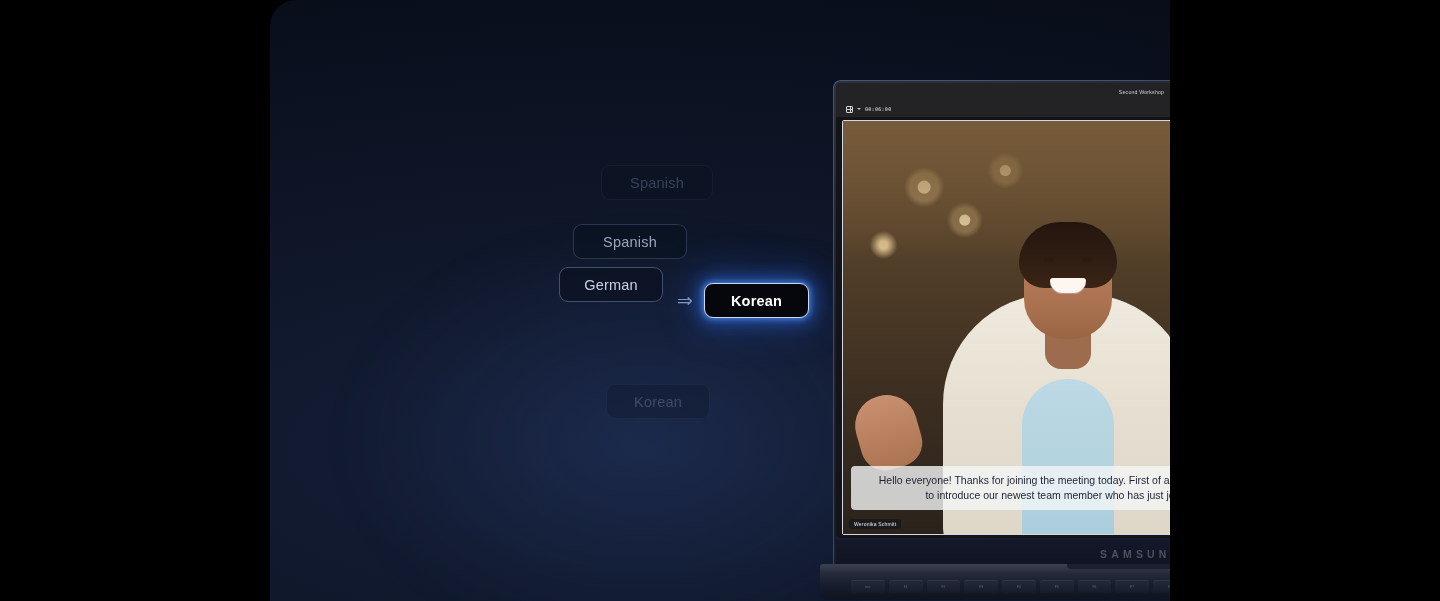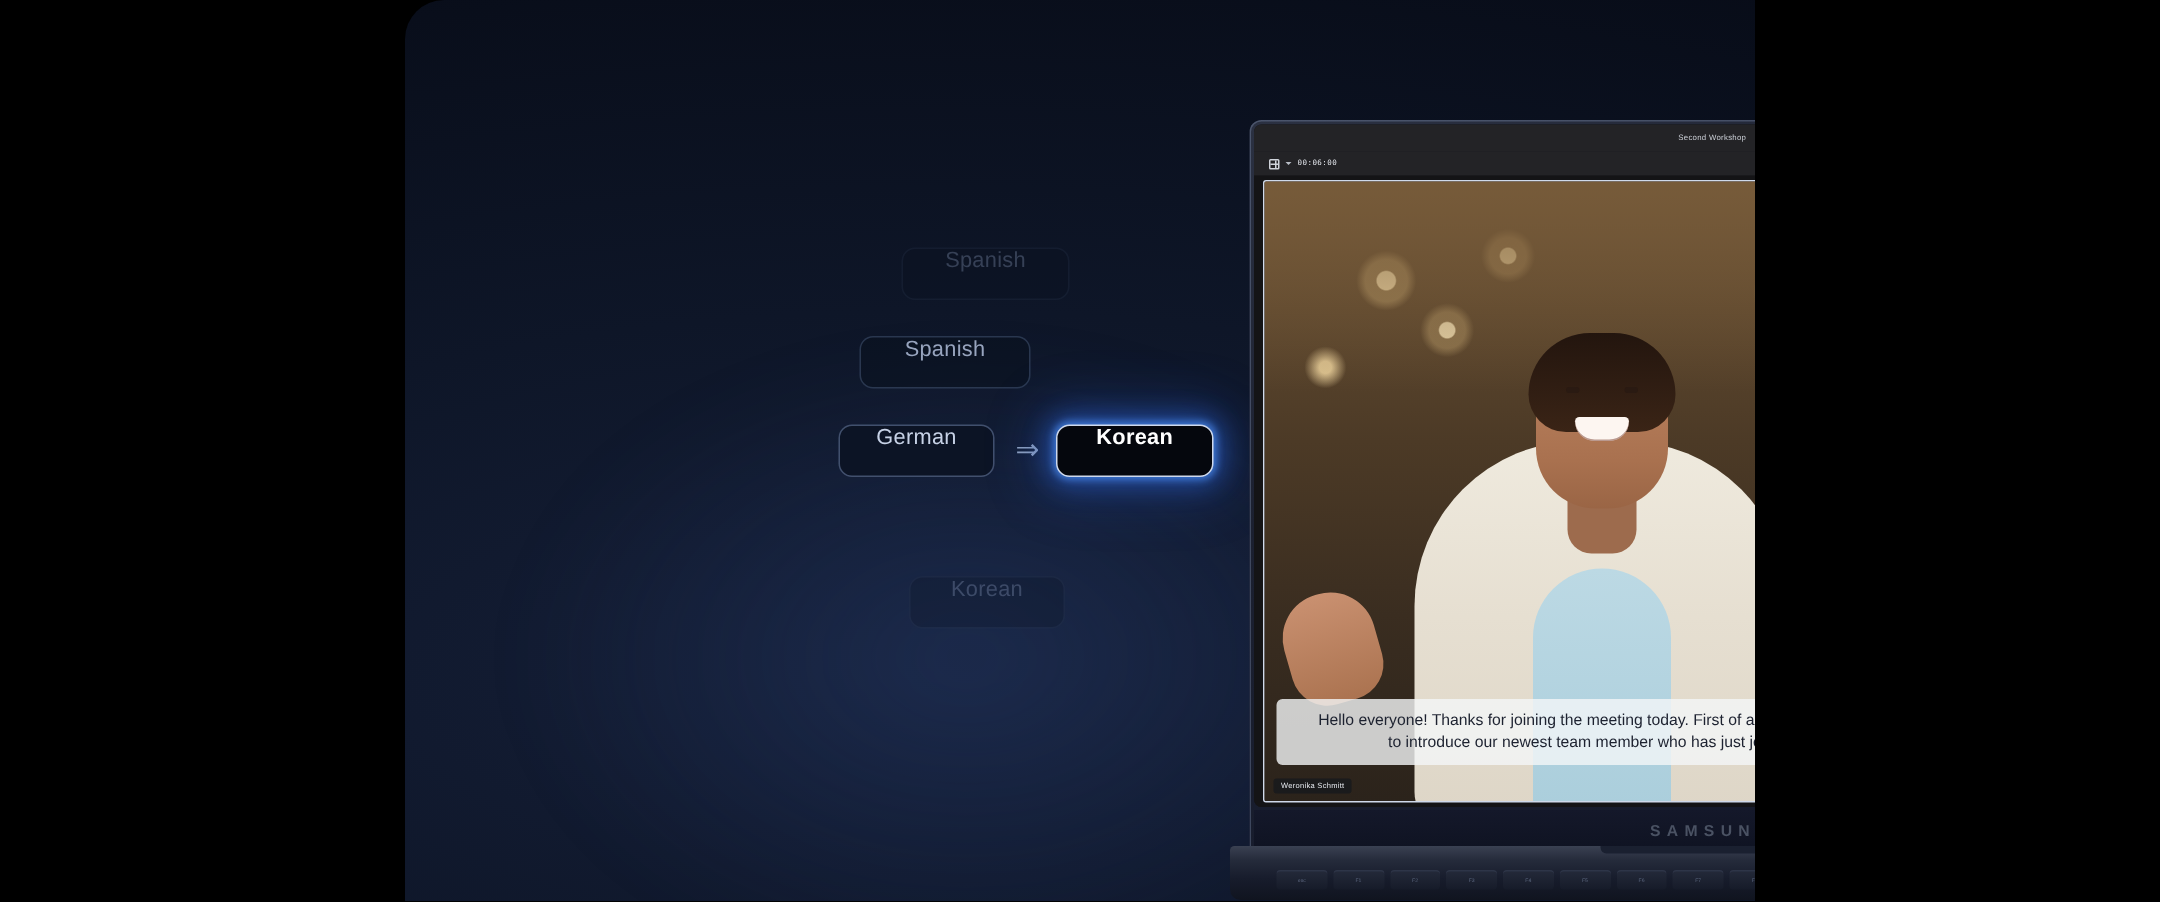--- a/index.html
+++ b/index.html
@@ -22,32 +22,32 @@
   .panel-glow {
     position:absolute; left:6%; top:38%; width:52%; height:70%;
     background:radial-gradient(ellipse at center, rgba(44,70,125,.30) 0%, rgba(20,34,66,0) 70%);
     filter:blur(18px);
   }
 
   
   .langs { position:absolute; left:0; top:0; width:560px; height:601px; }
   .pill {
     position:absolute; height:35px; border-radius:9px;
-    display:flex; align-items:flex-start; justify-content:center;
+    display:flex; align-items:center; justify-content:center;
     font-size:14.5px; letter-spacing:.2px; white-space:nowrap;
     border:1px solid rgba(120,145,190,.30);
     background:rgba(10,16,30,.55);
     color:#9facc6;
   }
   .pill.faint { opacity:.42; border-color:rgba(110,135,180,.20); color:#6f7d98; }
   .pill.mid   { opacity:.95; }
 
   .pill.p-spanish  { left:331px; top:165px; width:112px; }
   .pill.p-japanese { left:303px; top:224px; width:114px; }
-  .pill.p-german   { left:289px; top:283px; width:104px;
+  .pill.p-german   { left:289px; top:267px; width:104px;
                      background:rgba(12,19,36,.92); border-color:rgba(140,165,210,.42); color:#c7d2e6; }
   .pill.p-french   { left:303px; top:341px; width:114px; }
   .pill.p-korean   { left:336px; top:384px; width:104px; }
 
   .arrow {
     position:absolute; left:403px; top:291px; width:24px; height:18px;
     color:#8fa0bd; font-size:19px; line-height:18px; text-align:center;
     font-family:"DejaVu Sans", sans-serif;
   }
 

